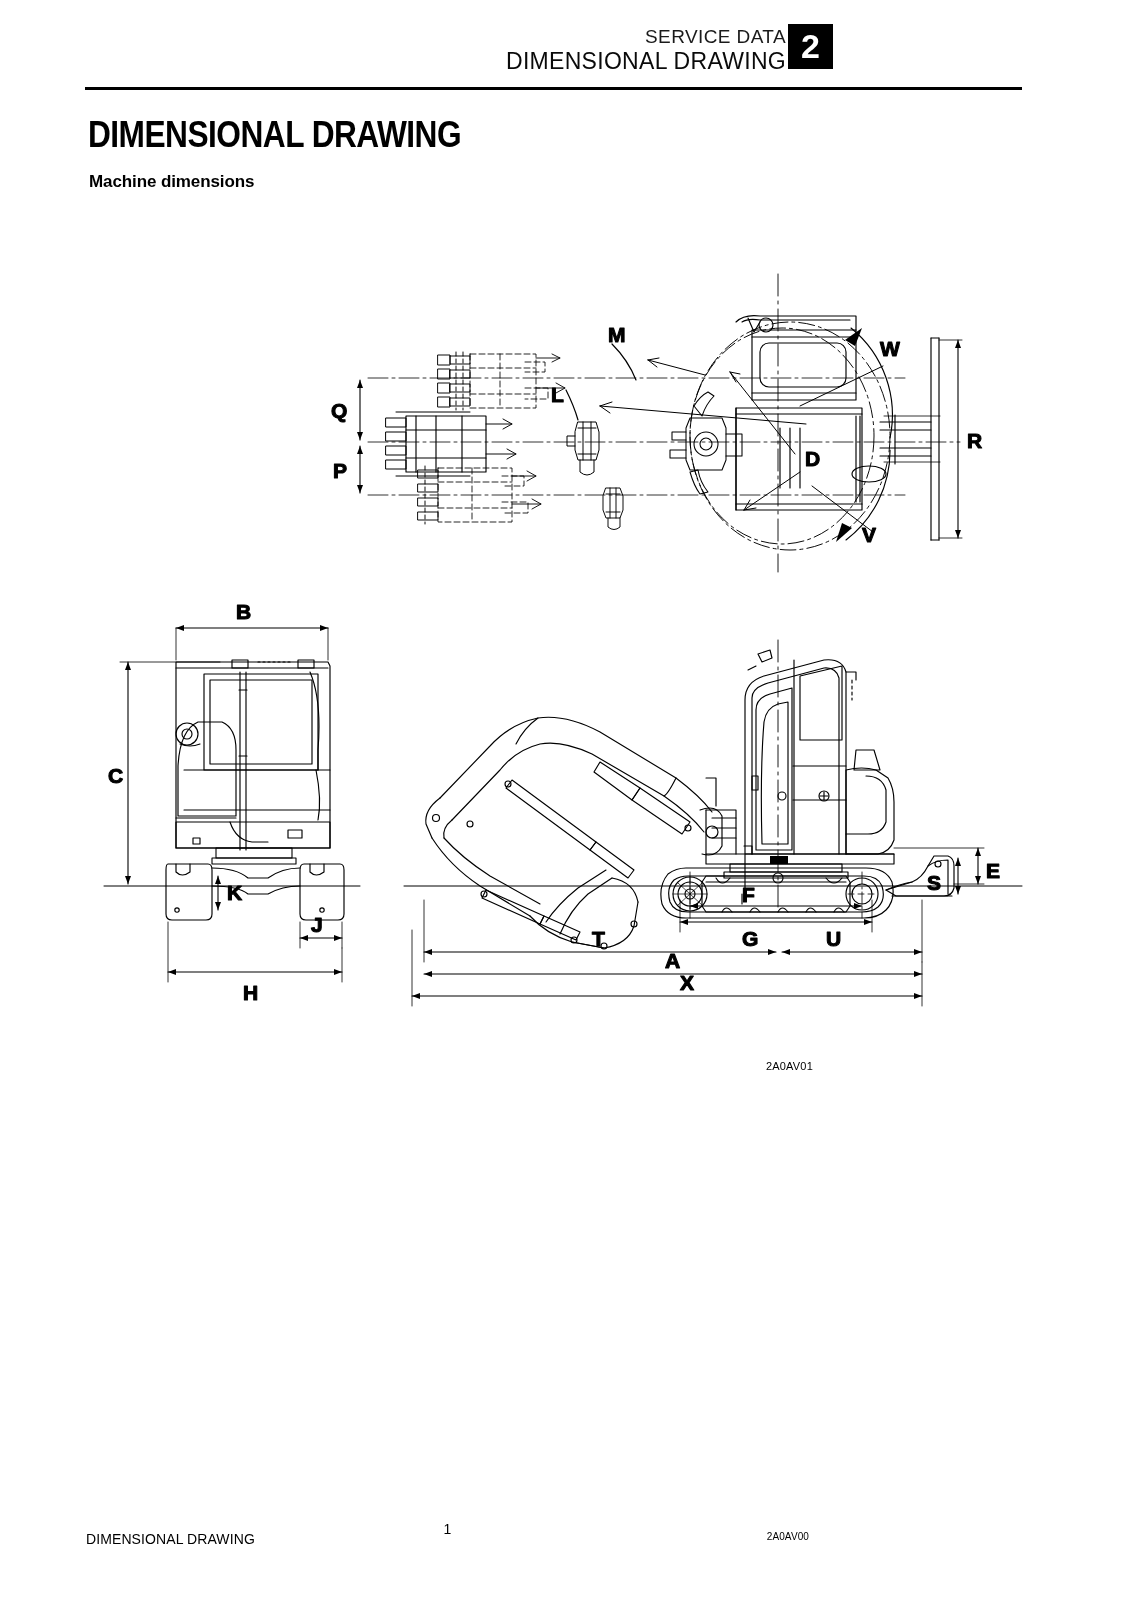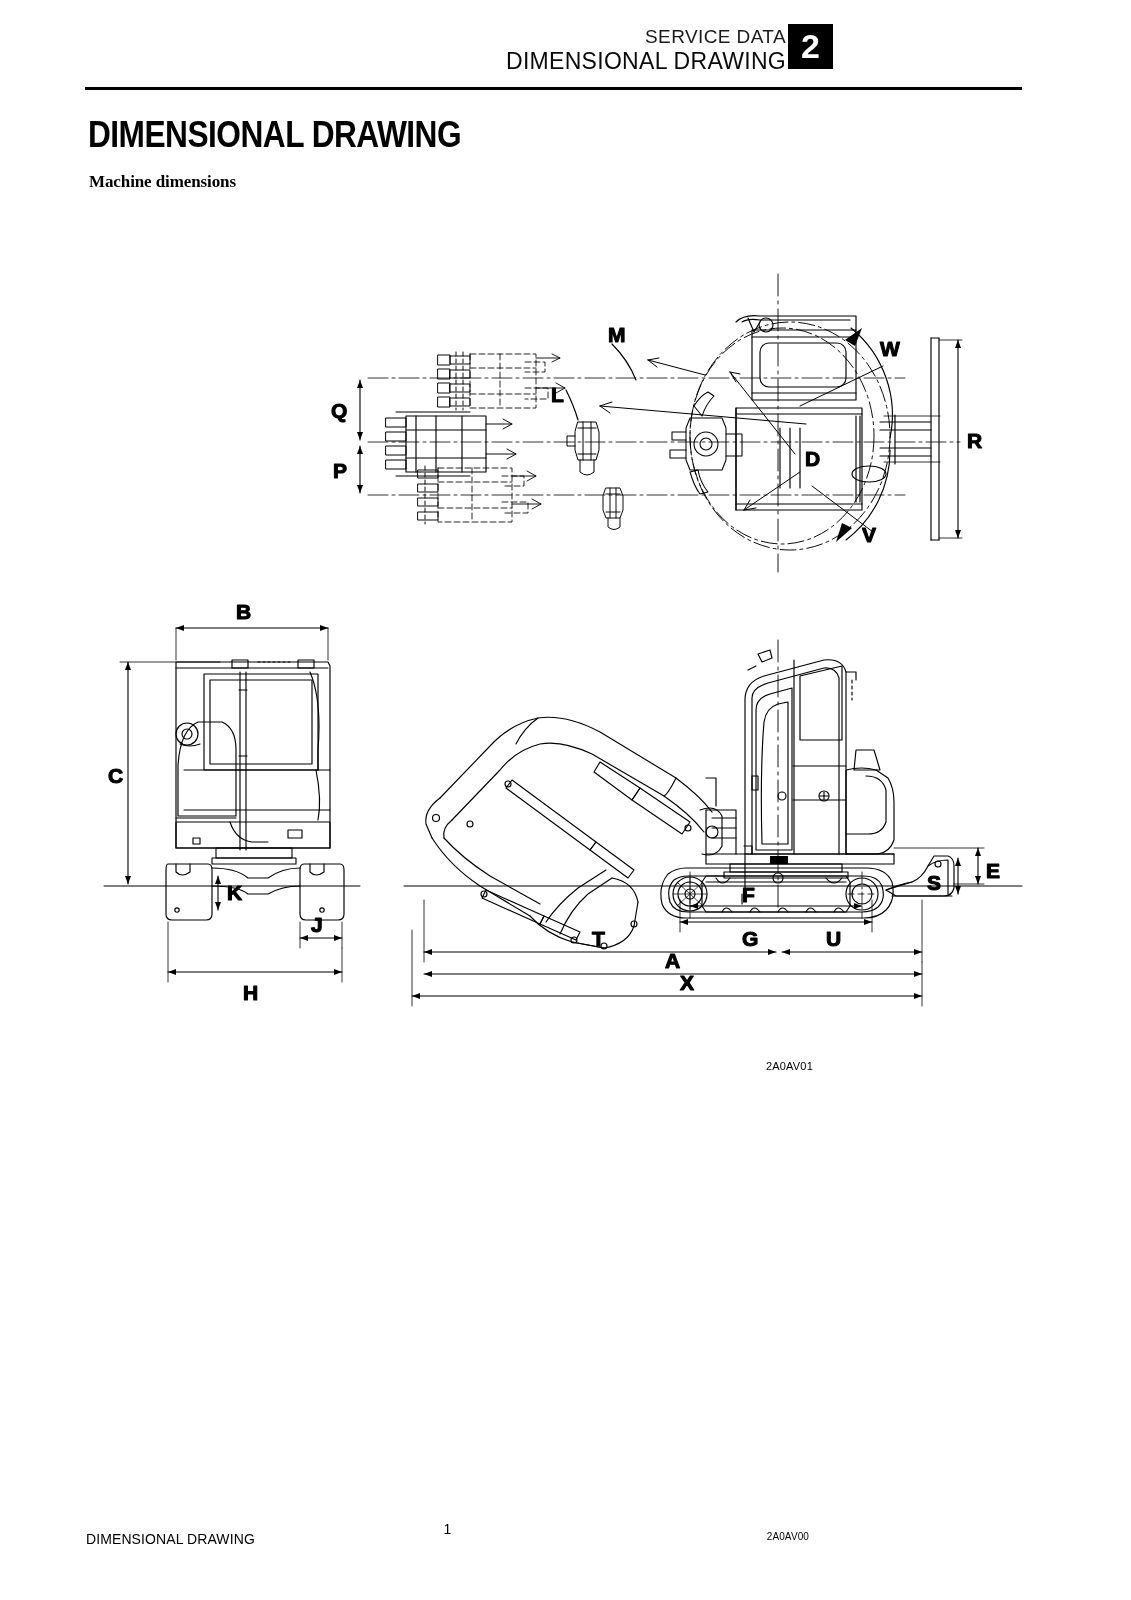--- a/index.html
+++ b/index.html
@@ -20,21 +20,21 @@
     font-family:"Liberation Sans", sans-serif;
   }
   .hdr-rule{position:absolute;left:85px;top:87px;width:937px;height:3px;background:#000;}
 
   
   .title{
     position:absolute;left:88px;top:114px;font-size:36px;font-weight:bold;
     letter-spacing:-0.6px;transform:scaleX(.88);transform-origin:left top;
     white-space:nowrap;
   }
-  .subtitle{position:absolute;left:89px;top:172px;font-size:17px;font-weight:bold;letter-spacing:-.1px;font-family:Liberation Serif, serif;}
+  .subtitle{position:absolute;left:89px;top:172px;font-size:17px;font-weight:bold;letter-spacing:-.1px;}
 
   
   .ft-left{position:absolute;left:86px;top:1531px;font-size:14px;letter-spacing:.1px;}
   .ft-page{position:absolute;left:0;right:0;top:1521px;text-align:center;font-size:14px;}
   .ft-right{position:absolute;right:86px;top:1531px;font-size:10px;letter-spacing:.1px;}
 
   
   .dwg{position:absolute;left:0;top:210px;width:1131px;height:900px;}
   .dwg svg{display:block;}
   .figid{position:absolute;right:82px;top:1060px;font-size:11px;letter-spacing:.2px;}

